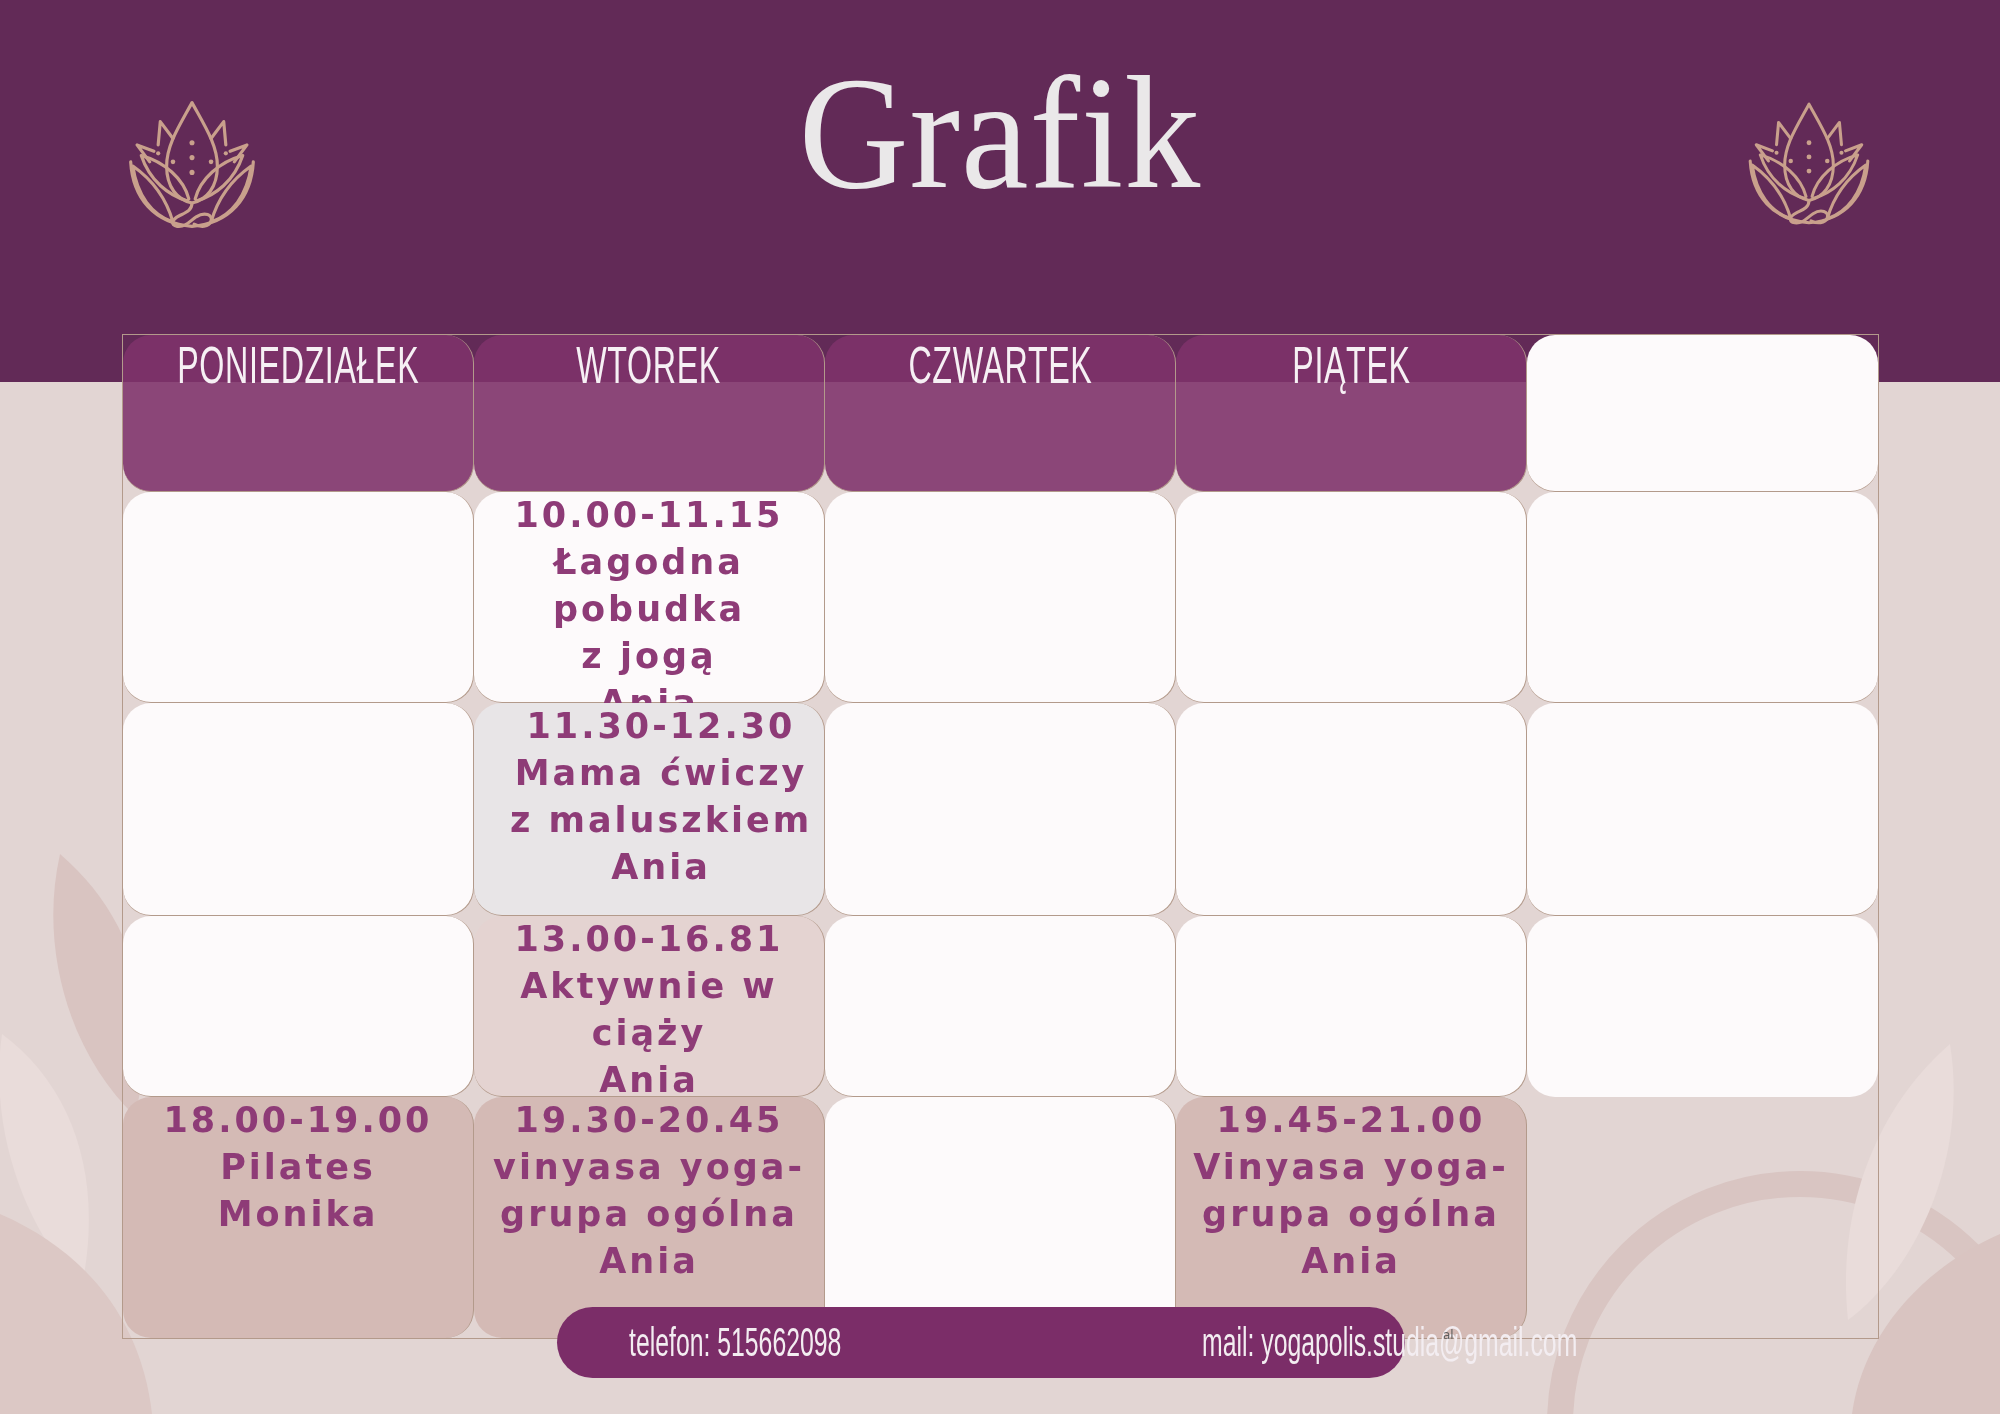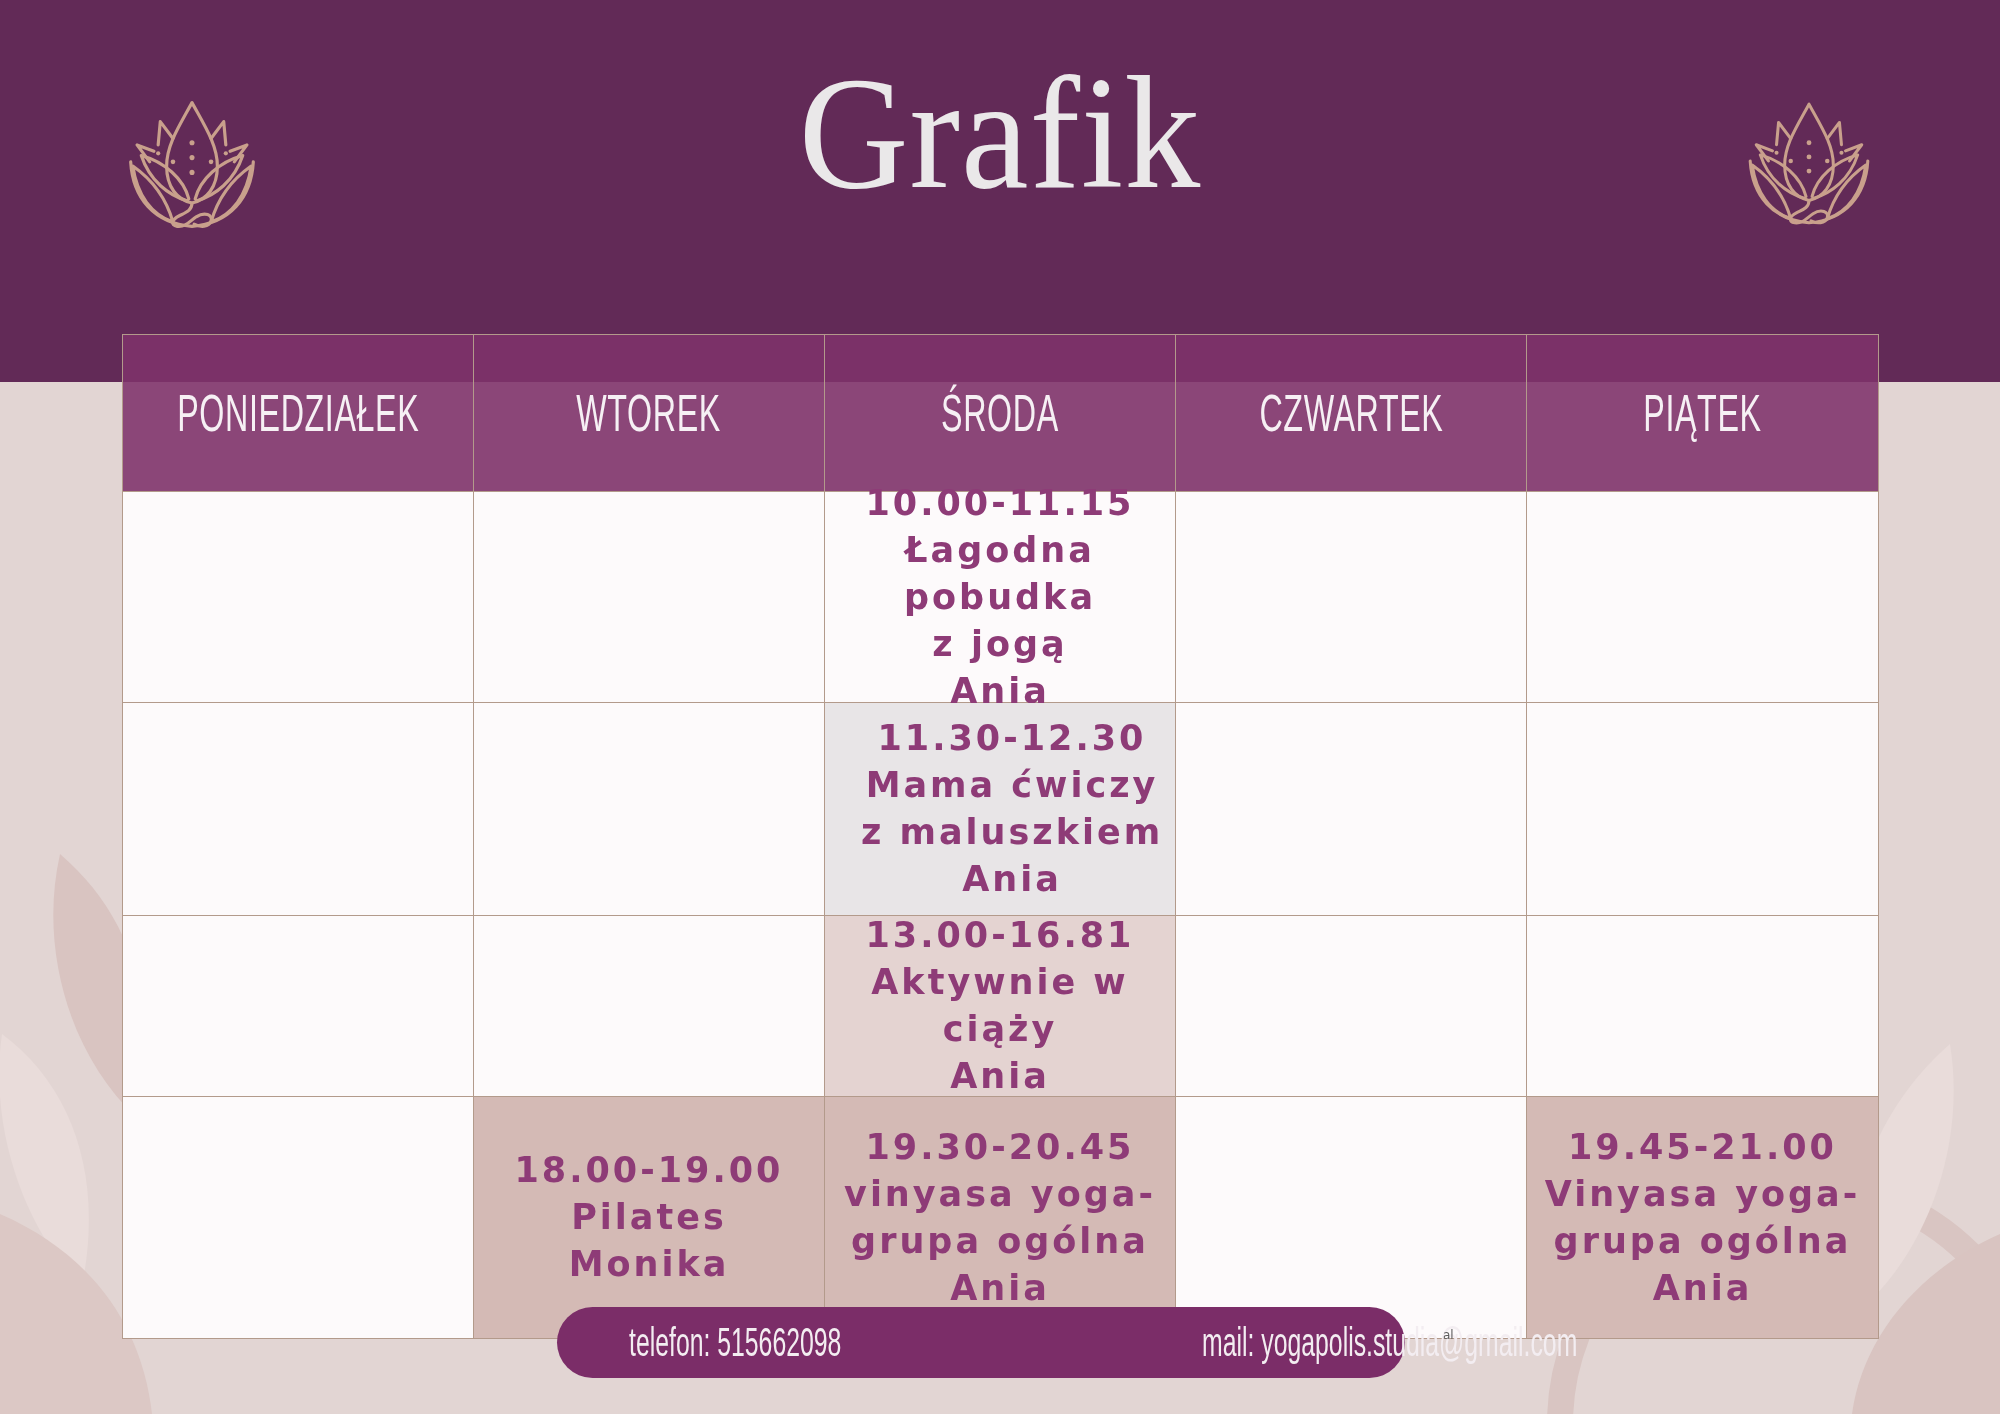--- a/index.html
+++ b/index.html
@@ -21,21 +21,21 @@
   
   .decor { position:absolute; pointer-events:none; }
   .decor-bl { left:0; bottom:0; width:340px; height:560px; }
   .decor-br { right:0; bottom:0; width:540px; height:430px; }
 
   
   .schedule { position:absolute; left:122px; top:334px; display:grid;
     grid-template-columns:repeat(5,351px); grid-template-rows:157px 211px 213px 181px 241px;
     border:1.5px solid #b39a8b; }
   .cell { border-right:1.5px solid #b39a8b; border-bottom:1.5px solid #b39a8b;
-    display:flex; align-items:center; justify-content:center; text-align:center; }
+    display:flex; justify-content:center; text-align:center;border-radius:28px; }
   .cell:nth-child(5n) { border-right:none; }
   .cell.last-row { border-bottom:none; }
 
   .hcell { background:rgba(126,50,107,0.88); }
   .hcell span { display:inline-block; color:#f6f0f4; font-size:52px; font-weight:400;
     letter-spacing:1px; transform:scaleX(0.62); white-space:nowrap; }
 
   .bcell { background:#fdfafb; color:#8e3b77; font-family:"DejaVu Sans", sans-serif;
     font-weight:700; font-size:35px; line-height:47px; letter-spacing:3px; white-space:pre-line; }
   .bg-gray { background:#e8e5e7;padding-left:24px; }
@@ -125,23 +125,20 @@
   </svg>
 
   <div class="schedule">
     <div class="cell hcell">
         <span>PONIEDZIAŁEK</span>
       </div>
     <div class="cell hcell">
         <span>WTOREK</span>
       </div>
     <div class="cell hcell">
-        <span>ŚRODA</span>
-      </div>
-    <div class="cell hcell">
         <span>CZWARTEK</span>
       </div>
     <div class="cell hcell">
         <span>PIĄTEK</span>
       </div>
 
     <div class="cell bcell"></div>
     <div class="cell bcell"></div>
     <div class="cell bcell">10.00-11.15
 Łagodna pobudka

